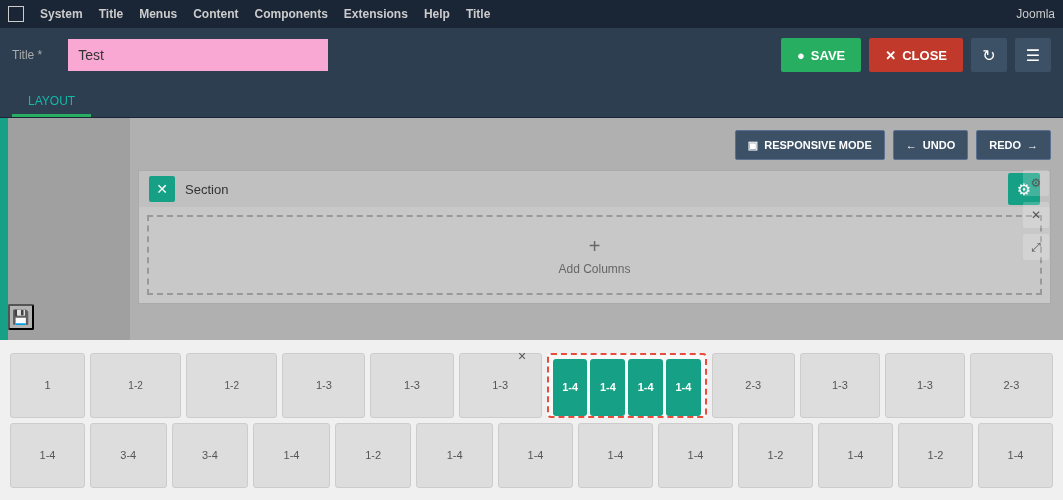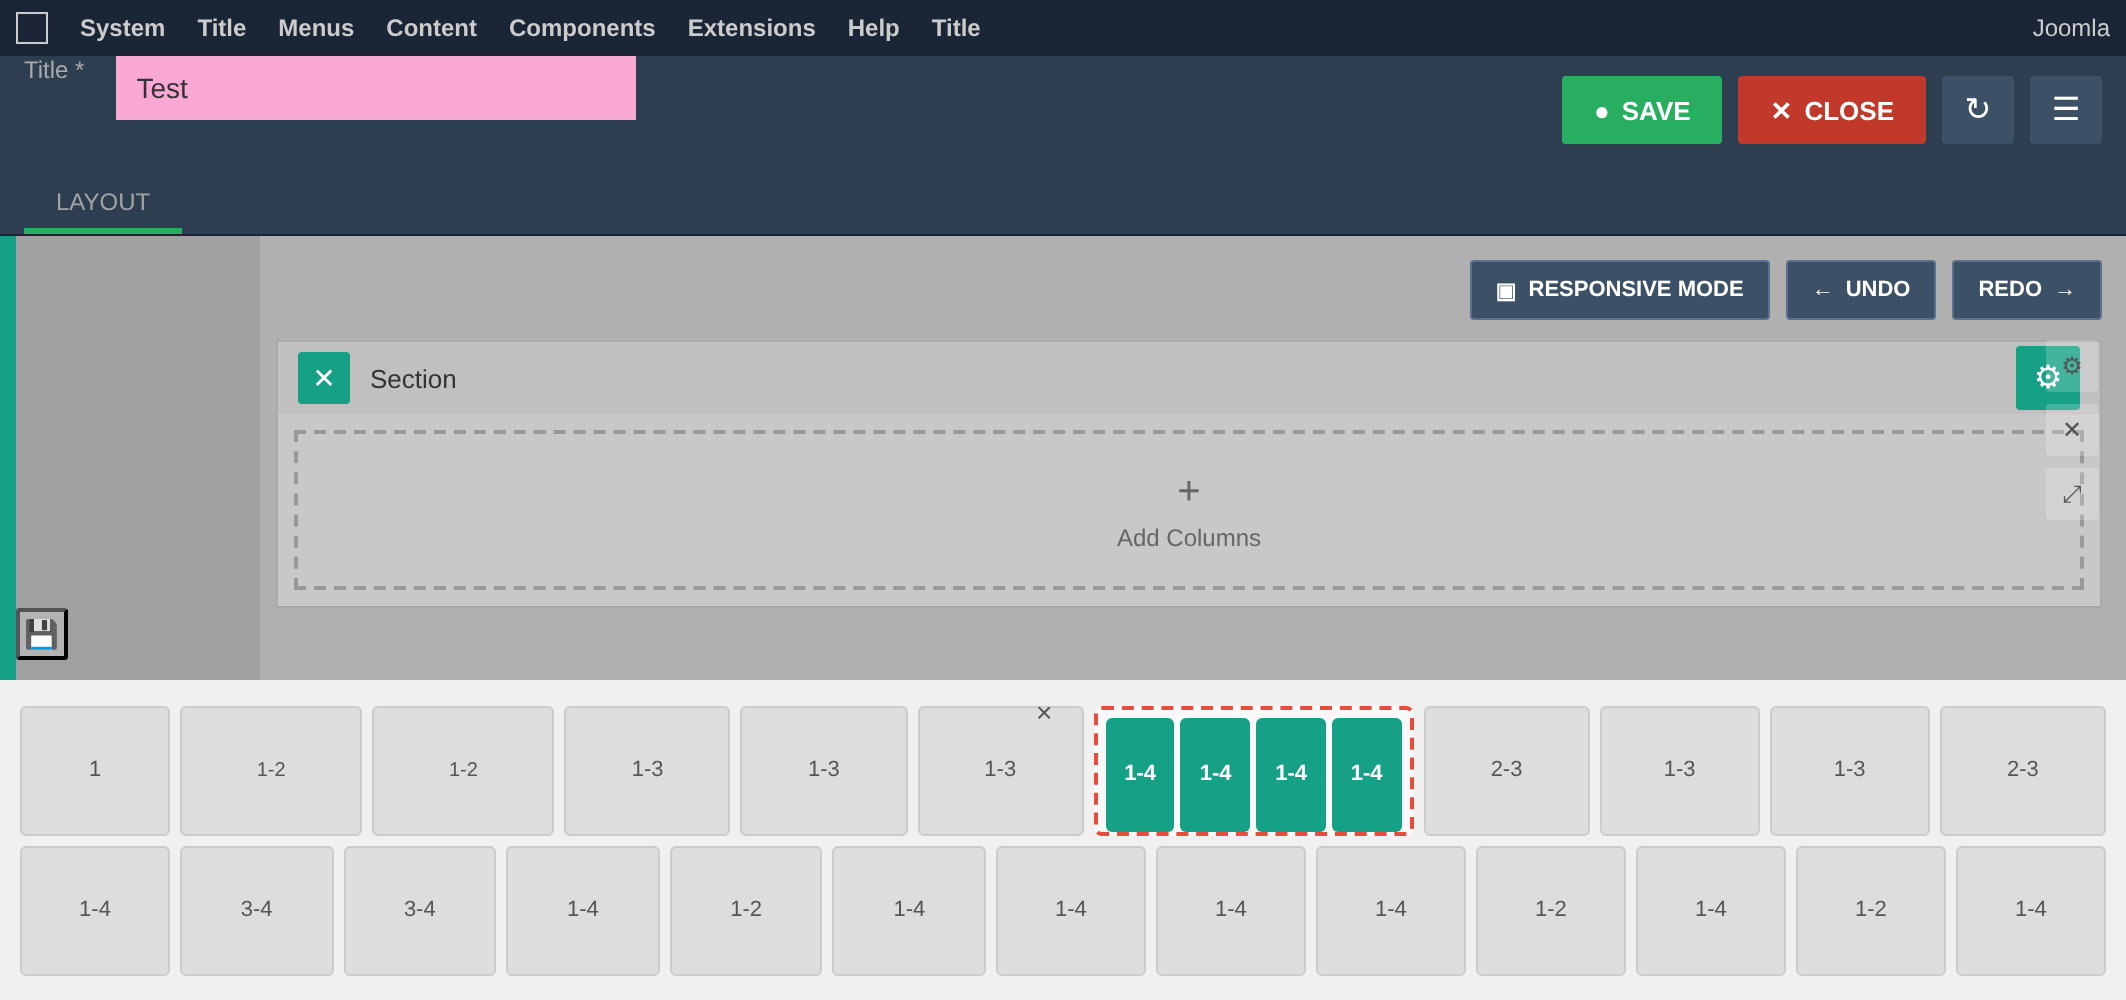--- a/index.html
+++ b/index.html
@@ -30,22 +30,23 @@
       width: 16px; height: 16px;
       border: 1px solid #ccc;
       display: inline-block;
     }
 
     
     .toolbar {
       background: #2c3e50;
       height: 54px;
       display: flex;
+      align-items: center;
       padding: 0 12px;
-      gap: 12px;
+      gap: 22px;
     }
     .title-label {
       color: #aaa;
       font-size: 12px;
       margin-right: 4px;
     }
     .title-input {
       background: #f9a8d4;
       border: none;
       height: 32px;
@@ -115,21 +116,21 @@
       height: 30px;
       padding: 0 16px;
       font-size: 12px;
       color: #aaa;
       display: flex;
       align-items: center;
       cursor: pointer;
       border-bottom: 3px solid transparent;
     }
     .tab.active {
-      color: #a3a3a3;
+      color: #14b8a6;
       border-bottom: 3px solid #27ae60;
     }
 
     
     .canvas-area {
       background: #b0b0b0;
       position: relative;
       height: 222px;
       display: flex;
     }

